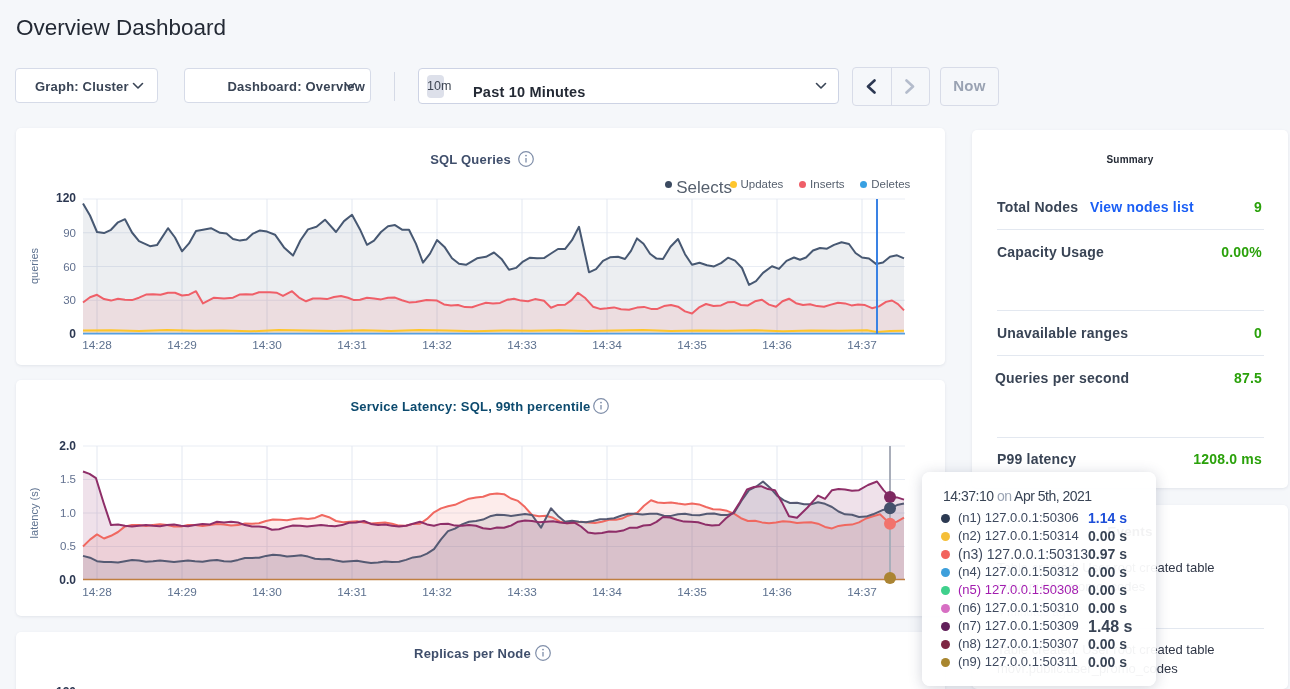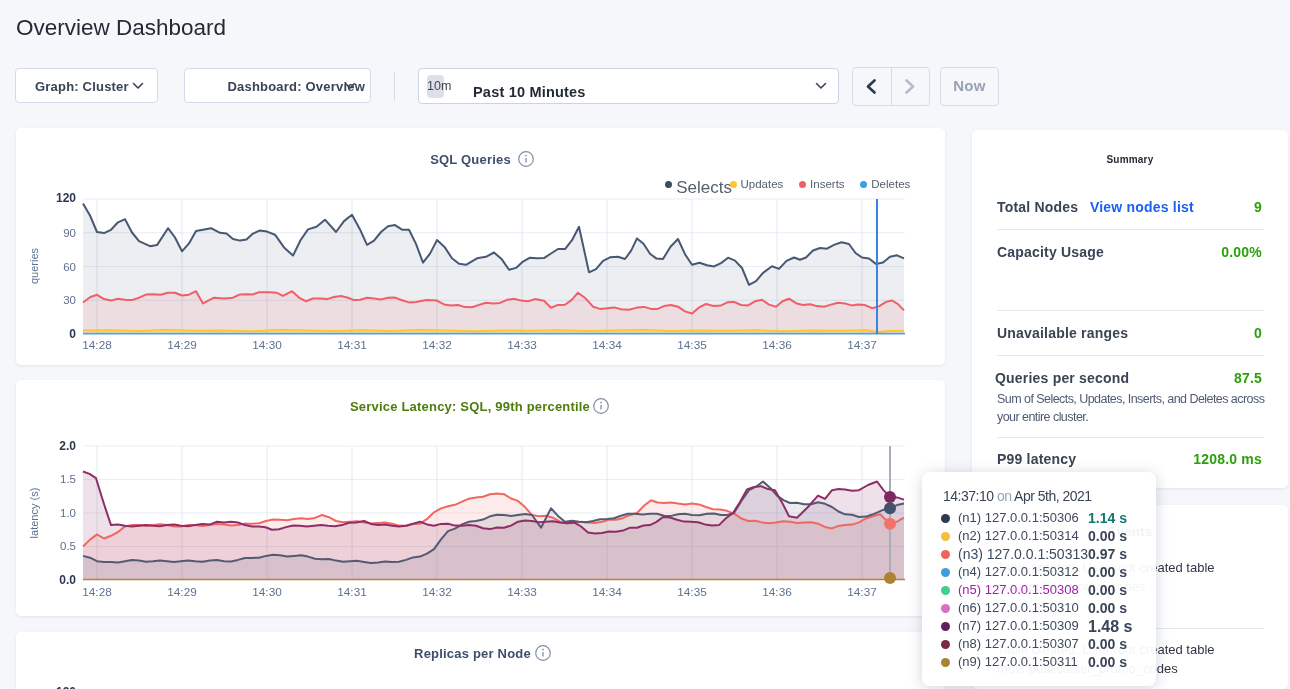--- a/index.html
+++ b/index.html
@@ -90,21 +90,21 @@
       <text x="421" y="220.5" text-anchor="middle" font-size="11.8" fill="#5e7290">14:32</text>
       <text x="506" y="220.5" text-anchor="middle" font-size="11.8" fill="#5e7290">14:33</text>
       <text x="591" y="220.5" text-anchor="middle" font-size="11.8" fill="#5e7290">14:34</text>
       <text x="676" y="220.5" text-anchor="middle" font-size="11.8" fill="#5e7290">14:35</text>
       <text x="761" y="220.5" text-anchor="middle" font-size="11.8" fill="#5e7290">14:36</text>
       <text x="846" y="220.5" text-anchor="middle" font-size="11.8" fill="#5e7290">14:37</text>
       <text x="22" y="138" text-anchor="middle" font-size="11" fill="#5e7290" transform="rotate(-90 22 138)">queries</text>
     </svg>
   </div>
 <div class="card" style="left:16px;top:380px;width:929px;height:236px;">
-    <div class="abs" style="left:334px;top:19px;width:241px;text-align:left;font-weight:bold;font-size:13px;color:#4d7c0f;letter-spacing:0.2px;">Service Latency: SQL, 99th percentile</div>
+    <div class="abs" style="left:334px;top:19px;width:241px;text-align:center;font-weight:bold;font-size:13px;color:#0c4a6e;letter-spacing:0.2px;">Service Latency: SQL, 99th percentile</div>
     <svg style="position:absolute;left:577px;top:17.5px" width="16" height="16" viewBox="0 0 16 16">
       <circle cx="8" cy="8" r="7.3" fill="none" stroke="#7f8ea9" stroke-width="1.2"></circle>
       <line x1="8" y1="7" x2="8" y2="11.4" stroke="#7f8ea9" stroke-width="1.3"></line>
       <circle cx="8" cy="4.6" r="0.9" fill="#7f8ea9"></circle>
     </svg>
     <svg width="929" height="236" viewBox="0 0 929 236" xmlns="http://www.w3.org/2000/svg" style="position:absolute;left:0;top:0;font-family:'Liberation Sans',sans-serif">
       <line x1="67" y1="66" x2="889" y2="66" stroke="#e9edf4" stroke-width="1"></line>
       <line x1="67" y1="99.5" x2="889" y2="99.5" stroke="#e9edf4" stroke-width="1"></line>
       <line x1="67" y1="133" x2="889" y2="133" stroke="#e9edf4" stroke-width="1"></line>
       <line x1="67" y1="166.5" x2="889" y2="166.5" stroke="#e9edf4" stroke-width="1"></line>
@@ -164,37 +164,36 @@
     <div class="abs g" style="right:26px;top:69px;">9</div>
     <div class="divid" style="top:99px;"></div>
     <div class="abs blab" style="left:25px;top:114px;">Capacity Usage</div>
     <div class="abs g" style="right:26px;top:114px;">0.00%</div>
     <div class="divid" style="top:180px;"></div>
     <div class="abs blab" style="left:25px;top:195px;">Unavailable ranges</div>
     <div class="abs g" style="right:26px;top:195px;">0</div>
     <div class="divid" style="top:225px;"></div>
     <div class="abs blab" style="left:23px;top:240px;">Queries per second</div>
     <div class="abs g" style="right:26px;top:240px;">87.5</div>
-    <div class="abs desc" style="left:25px;top:260px;width:290px;line-height:18px;">Sum of Selects, Updates, Inserts, and Deletes across<br>your entire cluster.</div>
     <div class="divid" style="top:307px;"></div>
     <div class="abs blab" style="left:25px;top:321px;">P99 latency</div>
     <div class="abs g" style="right:26px;top:321px;">1208.0 ms</div>
   </div>
 <div class="card" style="left:972px;top:505px;width:316px;height:184px;">
     <div class="abs" style="left:0;top:19px;width:316px;text-align:center;font-weight:bold;font-size:13.5px;color:#242a35;letter-spacing:0.2px;">Events</div>
     <div class="abs" style="left:25px;top:52.5px;font-size:13px;color:#2f3646;line-height:19px;">Table created: User root created table<br>movr.public.promo_codes</div>
     <div class="abs" style="left:25px;top:100px;font-size:12px;color:#9aa3b3;">4 minutes ago</div>
     <div class="divid" style="top:123px;"></div>
     <div class="abs" style="left:25px;top:134.5px;font-size:13px;color:#2f3646;line-height:19px;">Table created: User root created table<br>movr.public.user_promo_codes</div>
   </div>
 <div class="abs" style="left:922px;top:472px;width:234px;height:214px;background:rgba(255,255,255,0.94);border-radius:8px;box-shadow:0 2px 14px rgba(50,60,90,0.22);"></div>
 <div class="abs" style="left:943px;top:488px;font-size:14px;letter-spacing:-0.5px;color:#394455;">14:37:10 <span style="color:#9aa3b3;">on</span> Apr 5th, 2021</div>
 <div class="abs" style="left:941px;top:514px;width:9px;height:9px;border-radius:50%;background:#2c3a52;"></div>
 <div class="abs" style="left:958px;top:510px;font-size:13px;color:#3e495e;">(n1) 127.0.0.1:50306</div>
-<div class="abs" style="left:1088px;top:510px;font-size:14px;font-weight:bold;color:#0f766e;">1.14 s</div>
+<div class="abs" style="left:1088px;top:510px;font-size:14px;font-weight:bold;color:#1d4ed8;">1.14 s</div>
 <div class="abs" style="left:941px;top:532px;width:9px;height:9px;border-radius:50%;background:#f5bf38;"></div>
 <div class="abs" style="left:958px;top:528px;font-size:13px;color:#3e495e;">(n2) 127.0.0.1:50314</div>
 <div class="abs" style="left:1088px;top:528px;font-size:14px;font-weight:bold;color:#394455;">0.00 s</div>
 <div class="abs" style="left:941px;top:550px;width:9px;height:9px;border-radius:50%;background:#f2635d;"></div>
 <div class="abs" style="left:958px;top:546px;font-size:14px;color:#3e495e;">(n3) 127.0.0.1:50313</div>
 <div class="abs" style="left:1088px;top:546px;font-size:14px;font-weight:bold;color:#394455;">0.97 s</div>
 <div class="abs" style="left:941px;top:568px;width:9px;height:9px;border-radius:50%;background:#3d9fdb;"></div>
 <div class="abs" style="left:958px;top:564px;font-size:13px;color:#3e495e;">(n4) 127.0.0.1:50312</div>
 <div class="abs" style="left:1088px;top:564px;font-size:14px;font-weight:bold;color:#394455;">0.00 s</div>
 <div class="abs" style="left:941px;top:586px;width:9px;height:9px;border-radius:50%;background:#3fd08c;"></div>

